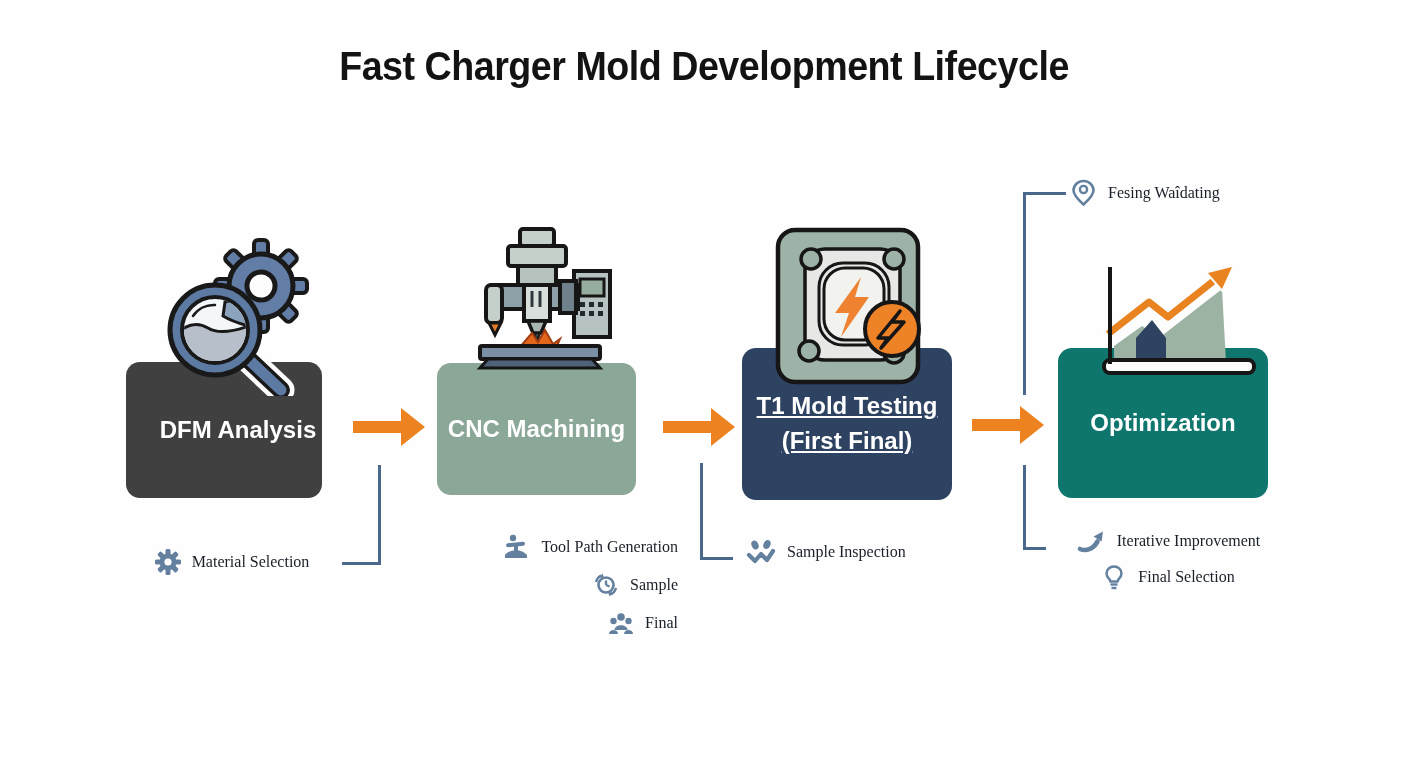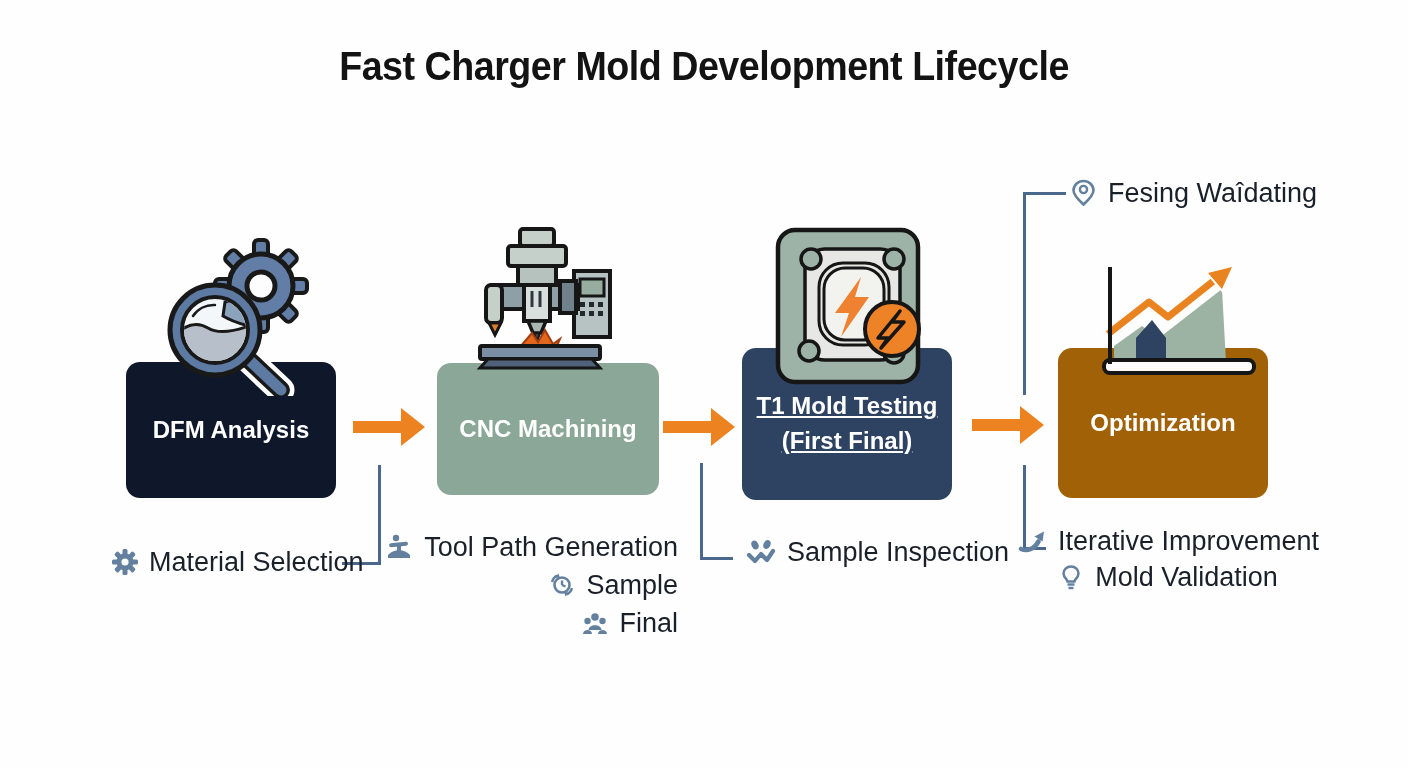--- a/index.html
+++ b/index.html
@@ -4,46 +4,46 @@
 <style>
   html,body{margin:0;padding:0;background:#ffffff;}
   .canvas{position:relative;width:1408px;height:768px;background:#fefefe;overflow:hidden;
           font-family:"Liberation Sans","DejaVu Sans",sans-serif;}
   .page-title{position:absolute;top:44px;left:0;width:100%;margin:0;text-align:center;
               font-size:40px;font-weight:700;color:#131313;letter-spacing:-.5px;
               transform:scaleX(.94);transform-origin:50% 50%;}
   .stage-box{position:absolute;border-radius:14px;display:flex;flex-direction:column;
              align-items:center;justify-content:center;color:#fff;font-weight:700;
              font-size:24px;text-align:center;line-height:1.45;z-index:1;}
-  .box-dfm{left:126px;top:362px;width:210px;height:136px;background:#0f172a;}
-  .box-cnc{left:437px;top:363px;width:222px;height:132px;background:#8ba797;}
+  .box-dfm{left:126px;top:362px;width:168px;height:136px;background:#404040;padding-left:28px;}
+  .box-cnc{left:437px;top:363px;width:199px;height:132px;background:#8ba797;}
   .box-t1 {left:742px;top:348px;width:210px;height:152px;background:#2e4262;text-decoration:underline;}
-  .box-opt{left:1058px;top:348px;width:210px;height:150px;background:#a16207;}
+  .box-opt{left:1058px;top:348px;width:210px;height:150px;background:#0f766e;}
   .icon-main{position:absolute;z-index:3;}
   .ic-magnifier{left:163px;top:236px;}
   .ic-cnc{left:462px;top:227px;}
   .ic-mold{left:775px;top:227px;}
   .ic-chart{left:1102px;top:264px;}
   .flow-arrow{position:absolute;z-index:2;}
   .arrow-1{left:353px;top:405px;}
   .arrow-2{left:663px;top:405px;}
   .arrow-3{left:972px;top:403px;}
   .conn{position:absolute;border-color:#4a688c;z-index:0;}
   .conn-1{left:342px;top:465px;width:36px;height:97px;border-right:3px solid #4a688c;border-bottom:3px solid #4a688c;}
   .conn-2{left:700px;top:463px;width:30px;height:94px;border-left:3px solid #4a688c;border-bottom:3px solid #4a688c;}
   .conn-3{left:1023px;top:192px;width:40px;height:200px;border-left:3px solid #4a688c;border-top:3px solid #4a688c;}
   .conn-4{left:1023px;top:465px;width:20px;height:82px;border-left:3px solid #4a688c;border-bottom:3px solid #4a688c;}
   .sub-col{position:absolute;display:flex;flex-direction:column;z-index:2;}
-  .col-1{left:112px;top:549px;width:240px;gap:19px;}
+  .col-1{left:112px;top:549px;width:240px;gap:19px;align-items:center;}
   .col-2{left:428px;top:534px;width:250px;gap:12px;align-items:flex-end;}
   .col-3{left:746px;top:539px;gap:2px;align-items:flex-start;}
   .col-4t{left:1070px;top:180px;}
   .col-4b{left:1032px;top:528px;width:272px;gap:10px;align-items:center;}
   .sub-item{display:flex;align-items:center;gap:11px;height:26px;}
-  .sub-item span{font-size:27px;color:#1a2029;font-weight:500;white-space:nowrap;}
+  .sub-item span{font-size:16px;color:#1a2029;font-weight:500;white-space:nowrap;font-family:Liberation Serif, serif;}
   .sub-item svg{flex:none;}
 </style>
 </head>
 <body>
 
 <div class="canvas">
 
   <h1 class="page-title">Fast Charger Mold Development Lifecycle</h1>
 
   <div class="conn conn-1"></div>
@@ -241,17 +241,17 @@
         <polygon points="17.5,9.5 27,4.5 25.5,14.5" fill="#64809f"></polygon>
       </svg>
       <span>Iterative Improvement</span>
     </div>
     <div class="sub-item">
       <svg width="26" height="27" viewBox="0 0 26 27">
         <path d="M13,2.5 C8.5,2.5 5.5,5.8 5.5,9.5 C5.5,12.3 7.2,14 8.8,15.8 L9.5,17.5 L16.5,17.5 L17.2,15.8 C18.8,14 20.5,12.3 20.5,9.5 C20.5,5.8 17.5,2.5 13,2.5 Z" fill="none" stroke="#64809f" stroke-width="2.5"></path>
         <line x1="9.5" y1="20.5" x2="16.5" y2="20.5" stroke="#64809f" stroke-width="2.4"></line>
         <line x1="10.5" y1="24" x2="15.5" y2="24" stroke="#64809f" stroke-width="2.4"></line>
       </svg>
-      <span>Mold Validation</span>
+      <span>Final Selection</span>
     </div>
   </div>
 
 </div>
 
 </body></html>

